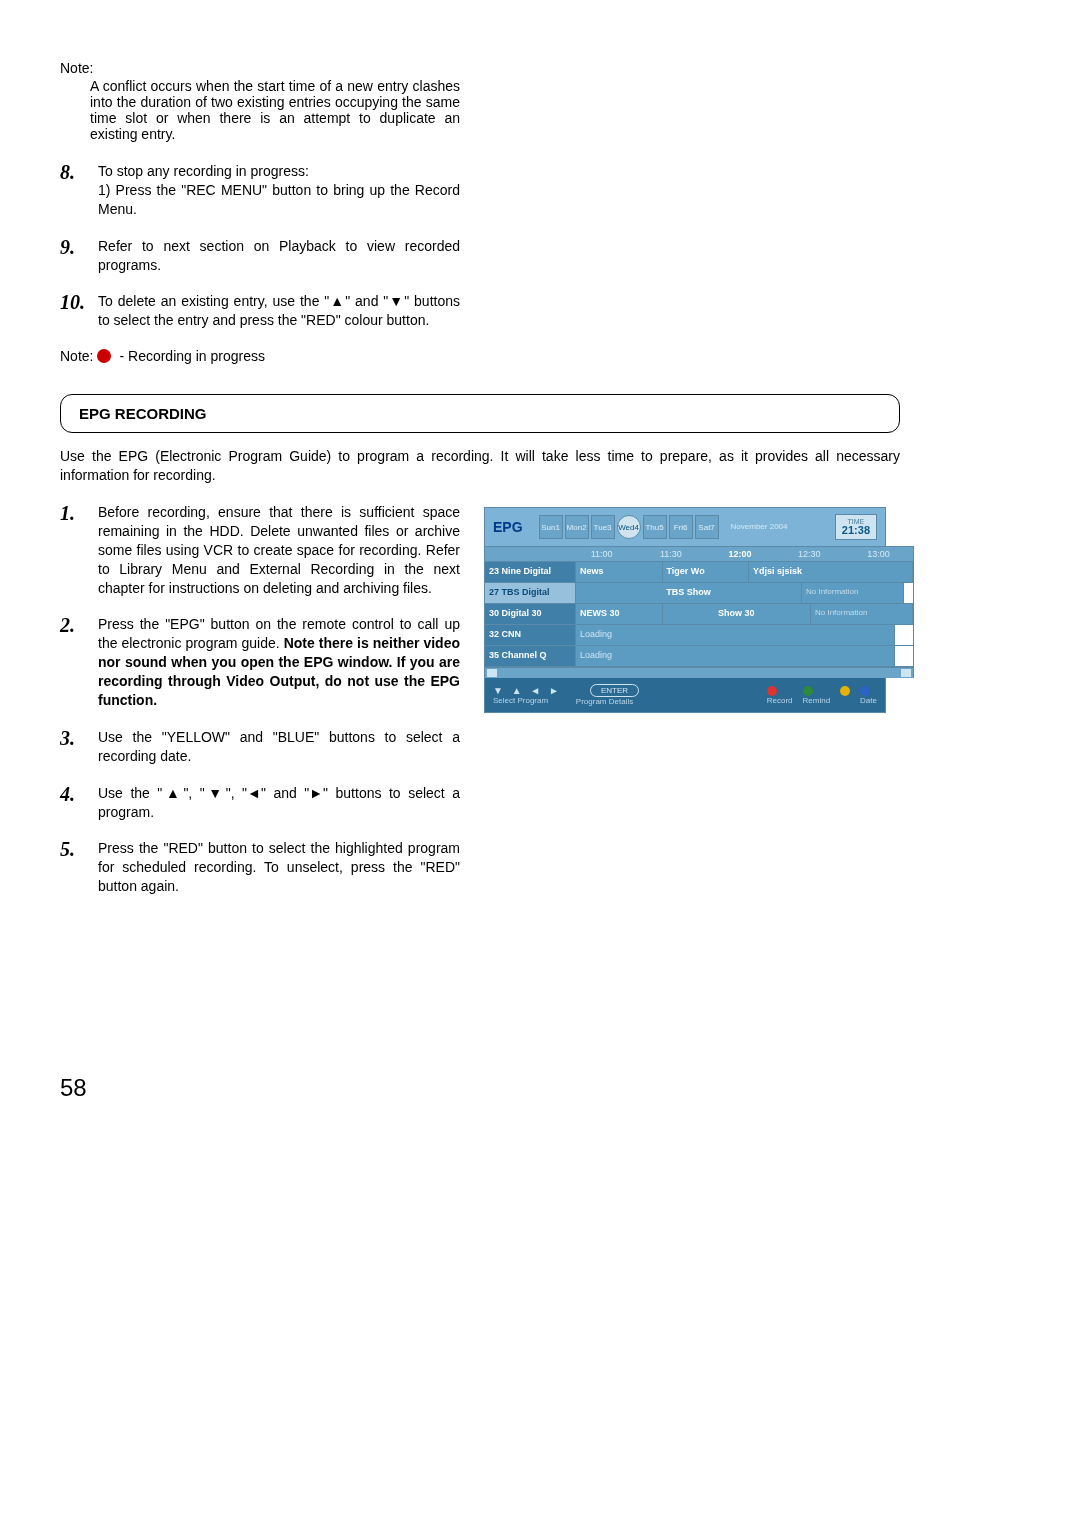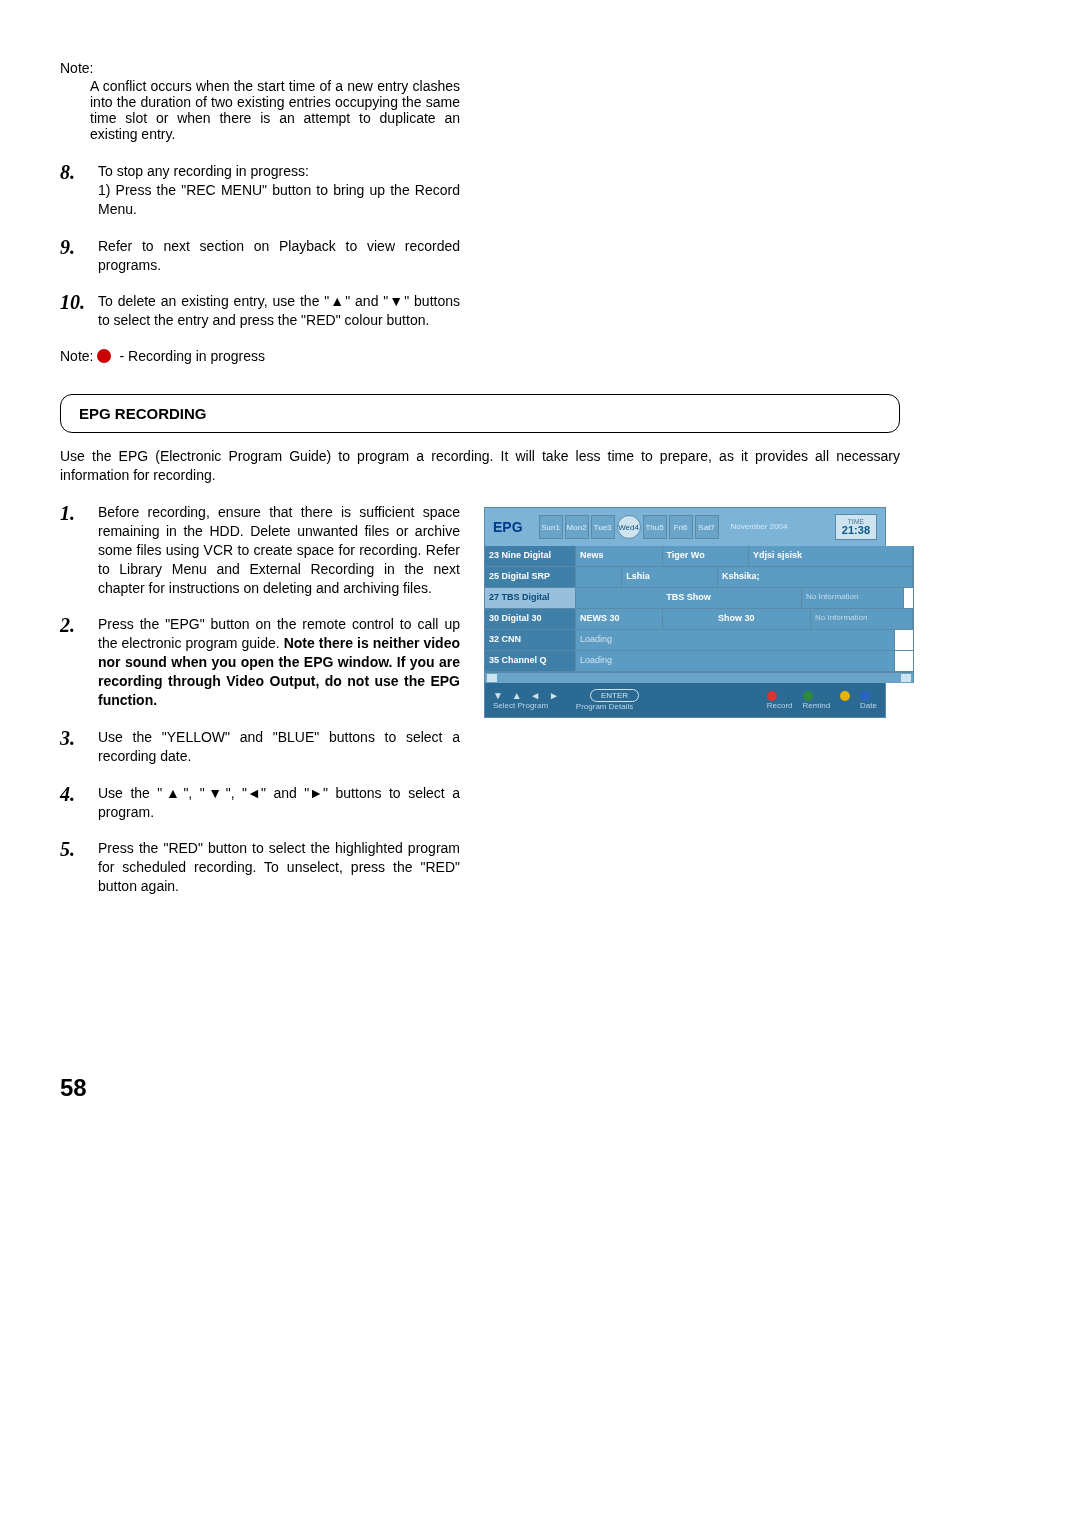--- a/index.html
+++ b/index.html
@@ -80,21 +80,21 @@
   }
   .two-col .left {
     width: 400px;
   }
   .two-col .right {
     flex: 1;
     padding-top: 4px;
   }
   .bold { font-weight: bold; }
   .page-num {
-    font-weight: bold;
+    font-weight: normal;
     font-size: 24px;
     margin-top: 160px;
   }
 
   
   .epg {
     width: 400px;
     background: #7cb3d6;
     border: 1px solid #5a8aa8;
     font-size: 10px;
@@ -337,32 +337,34 @@
               <span>Sat</span>
               <span>7</span>
             </div>
         </div>
         <div class="epg-month">November 2004</div>
         <div class="epg-time"><small>TIME</small><span>21:38</span></div>
       </div>
 
       <div class="epg-body">
         <div class="epg-main">
+          <div class="epg-timerow">
+            <div class="chcol"></div>
+            <div>11:00</div>
+            <div>11:30</div>
+            <div class="cur">12:00</div>
+            <div>12:30</div>
+            <div>13:00</div>
+          </div>
           <div id="epg-rows">
               <div class="epg-grid-row">
                 <div class="epg-ch">23 Nine Digital</div>
                 <div class="epg-cell" style="flex: 0 0 77.5px;">News</div>
                 <div class="epg-cell" style="flex: 0 0 77.5px;">Tiger Wo</div>
                 <div class="epg-cell" style="flex: 0 0 155px;">Ydjsi sjsisk</div>
-              </div>
-              <div class="epg-grid-row">
-                <div class="epg-ch">25 Digital SRP</div>
-                <div class="epg-cell" style="flex: 0 0 37.2px;"></div>
-                <div class="epg-cell" style="flex: 0 0 86.8px;">Lshia</div>
-                <div class="epg-cell" style="flex: 0 0 186px;">Kshsika;</div>
               </div>
               <div class="epg-grid-row">
                 <div class="epg-ch sel">27 TBS Digital</div>
                 <div class="epg-cell" style="flex: 0 0 217px; text-align: center;">TBS Show</div>
                 <div class="epg-cell noinfo" style="flex: 0 0 93px;">No Information</div>
               </div>
               <div class="epg-grid-row">
                 <div class="epg-ch">30 Digital 30</div>
                 <div class="epg-cell" style="flex: 0 0 77.5px;">NEWS 30</div>
                 <div class="epg-cell" style="flex: 0 0 139.5px; text-align: center;">Show  30</div>

